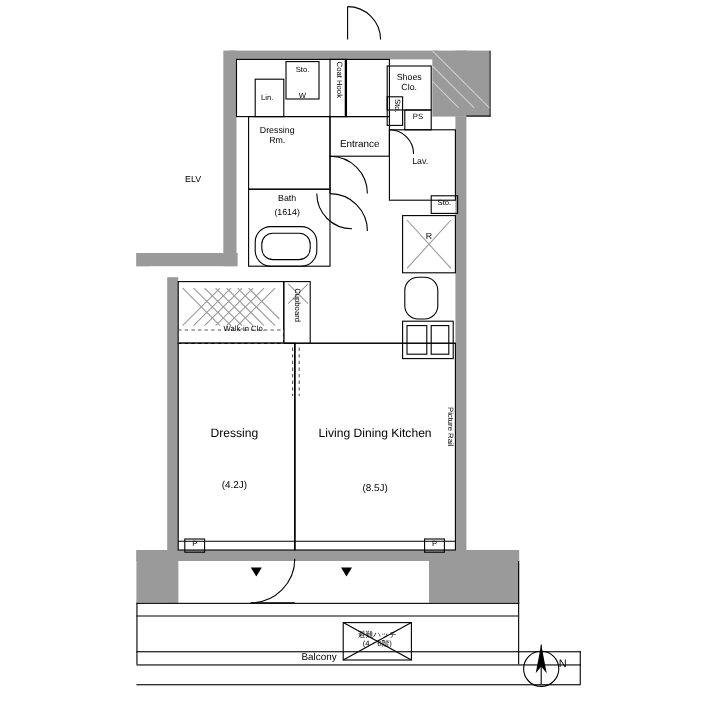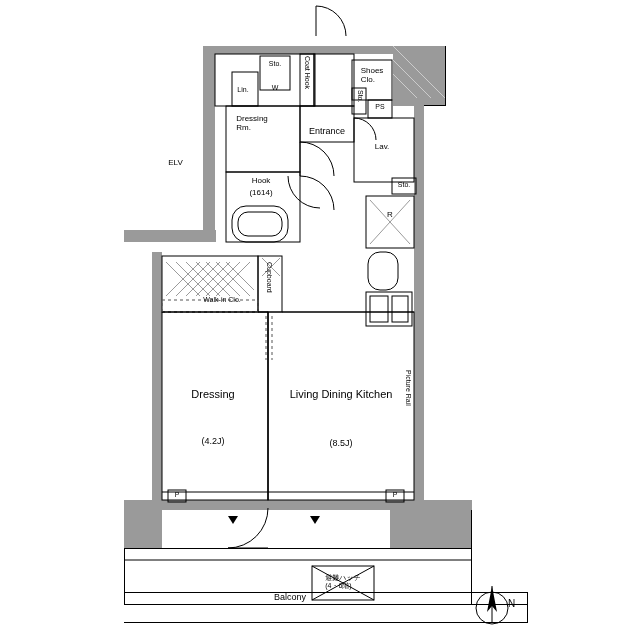--- a/index.html
+++ b/index.html
@@ -2,21 +2,21 @@
 <html><head>
 <meta charset="utf-8">
 <style>
   html,body{margin:0;padding:0;background:#ffffff;}
   body{width:640px;height:640px;font-family:"Liberation Sans",sans-serif;color:#111;}
   #plan{position:relative;width:640px;height:640px;overflow:hidden;}
   .abs{position:absolute;box-sizing:border-box;}
   
   .wall{background:#9a9a9a;}
   .lbl{position:absolute;font-size:8px;line-height:1.15;color:#000;white-space:nowrap;}
-  .lbl.c{transform:translateX(-50%);text-align:left;}
+  .lbl.c{transform:translateX(-50%);text-align:center;}
   .big{font-size:11px;}
   .mid{font-size:9px;margin-top:28px;}
   .vert{writing-mode:vertical-rl;text-orientation:mixed;}
   .thinline{background:#000;}
   svg{display:block;}
   .ovl{position:absolute;left:0;top:0;width:640px;height:640px;pointer-events:none;}
 </style>
 </head>
 <body>
 
@@ -178,21 +178,21 @@
 
   <div class="lbl c" style="left:252px;top:114px;white-space:pre;">Dressing
 Rm.</div>
 
   <div class="lbl c" style="left:380px;top:103px;font-size:7px;">PS</div>
   <div class="lbl vert" style="left:356px;top:90px;font-size:7px;">Sto.</div>
   <div class="lbl c" style="left:382px;top:142px;">Lav.</div>
   <div class="lbl c" style="left:404px;top:181px;font-size:7px;">Sto.</div>
   <div class="lbl c" style="left:390px;top:210px;font-size:8px;">R</div>
 
-  <div class="lbl c" style="left:261px;top:176px;">Hook</div>
+  <div class="lbl c" style="left:261px;top:176px;">Bath</div>
   <div class="lbl c" style="left:261px;top:188px;">(1614)</div>
 
   <div class="lbl c" style="left:222px;top:296px;font-size:7px;">Walk-in Clo.</div>
   <div class="lbl vert" style="left:265px;top:262px;font-size:7px;">Cupboard</div>
 
   <div class="lbl c big" style="left:213px;top:388px;">Dressing</div>
   <div class="lbl c mid" style="left:213px;top:408px;">(4.2J)</div>
 
   <div class="lbl c big" style="left:341px;top:388px;">Living Dining Kitchen</div>
   <div class="lbl c mid" style="left:341px;top:410px;">(8.5J)</div>

